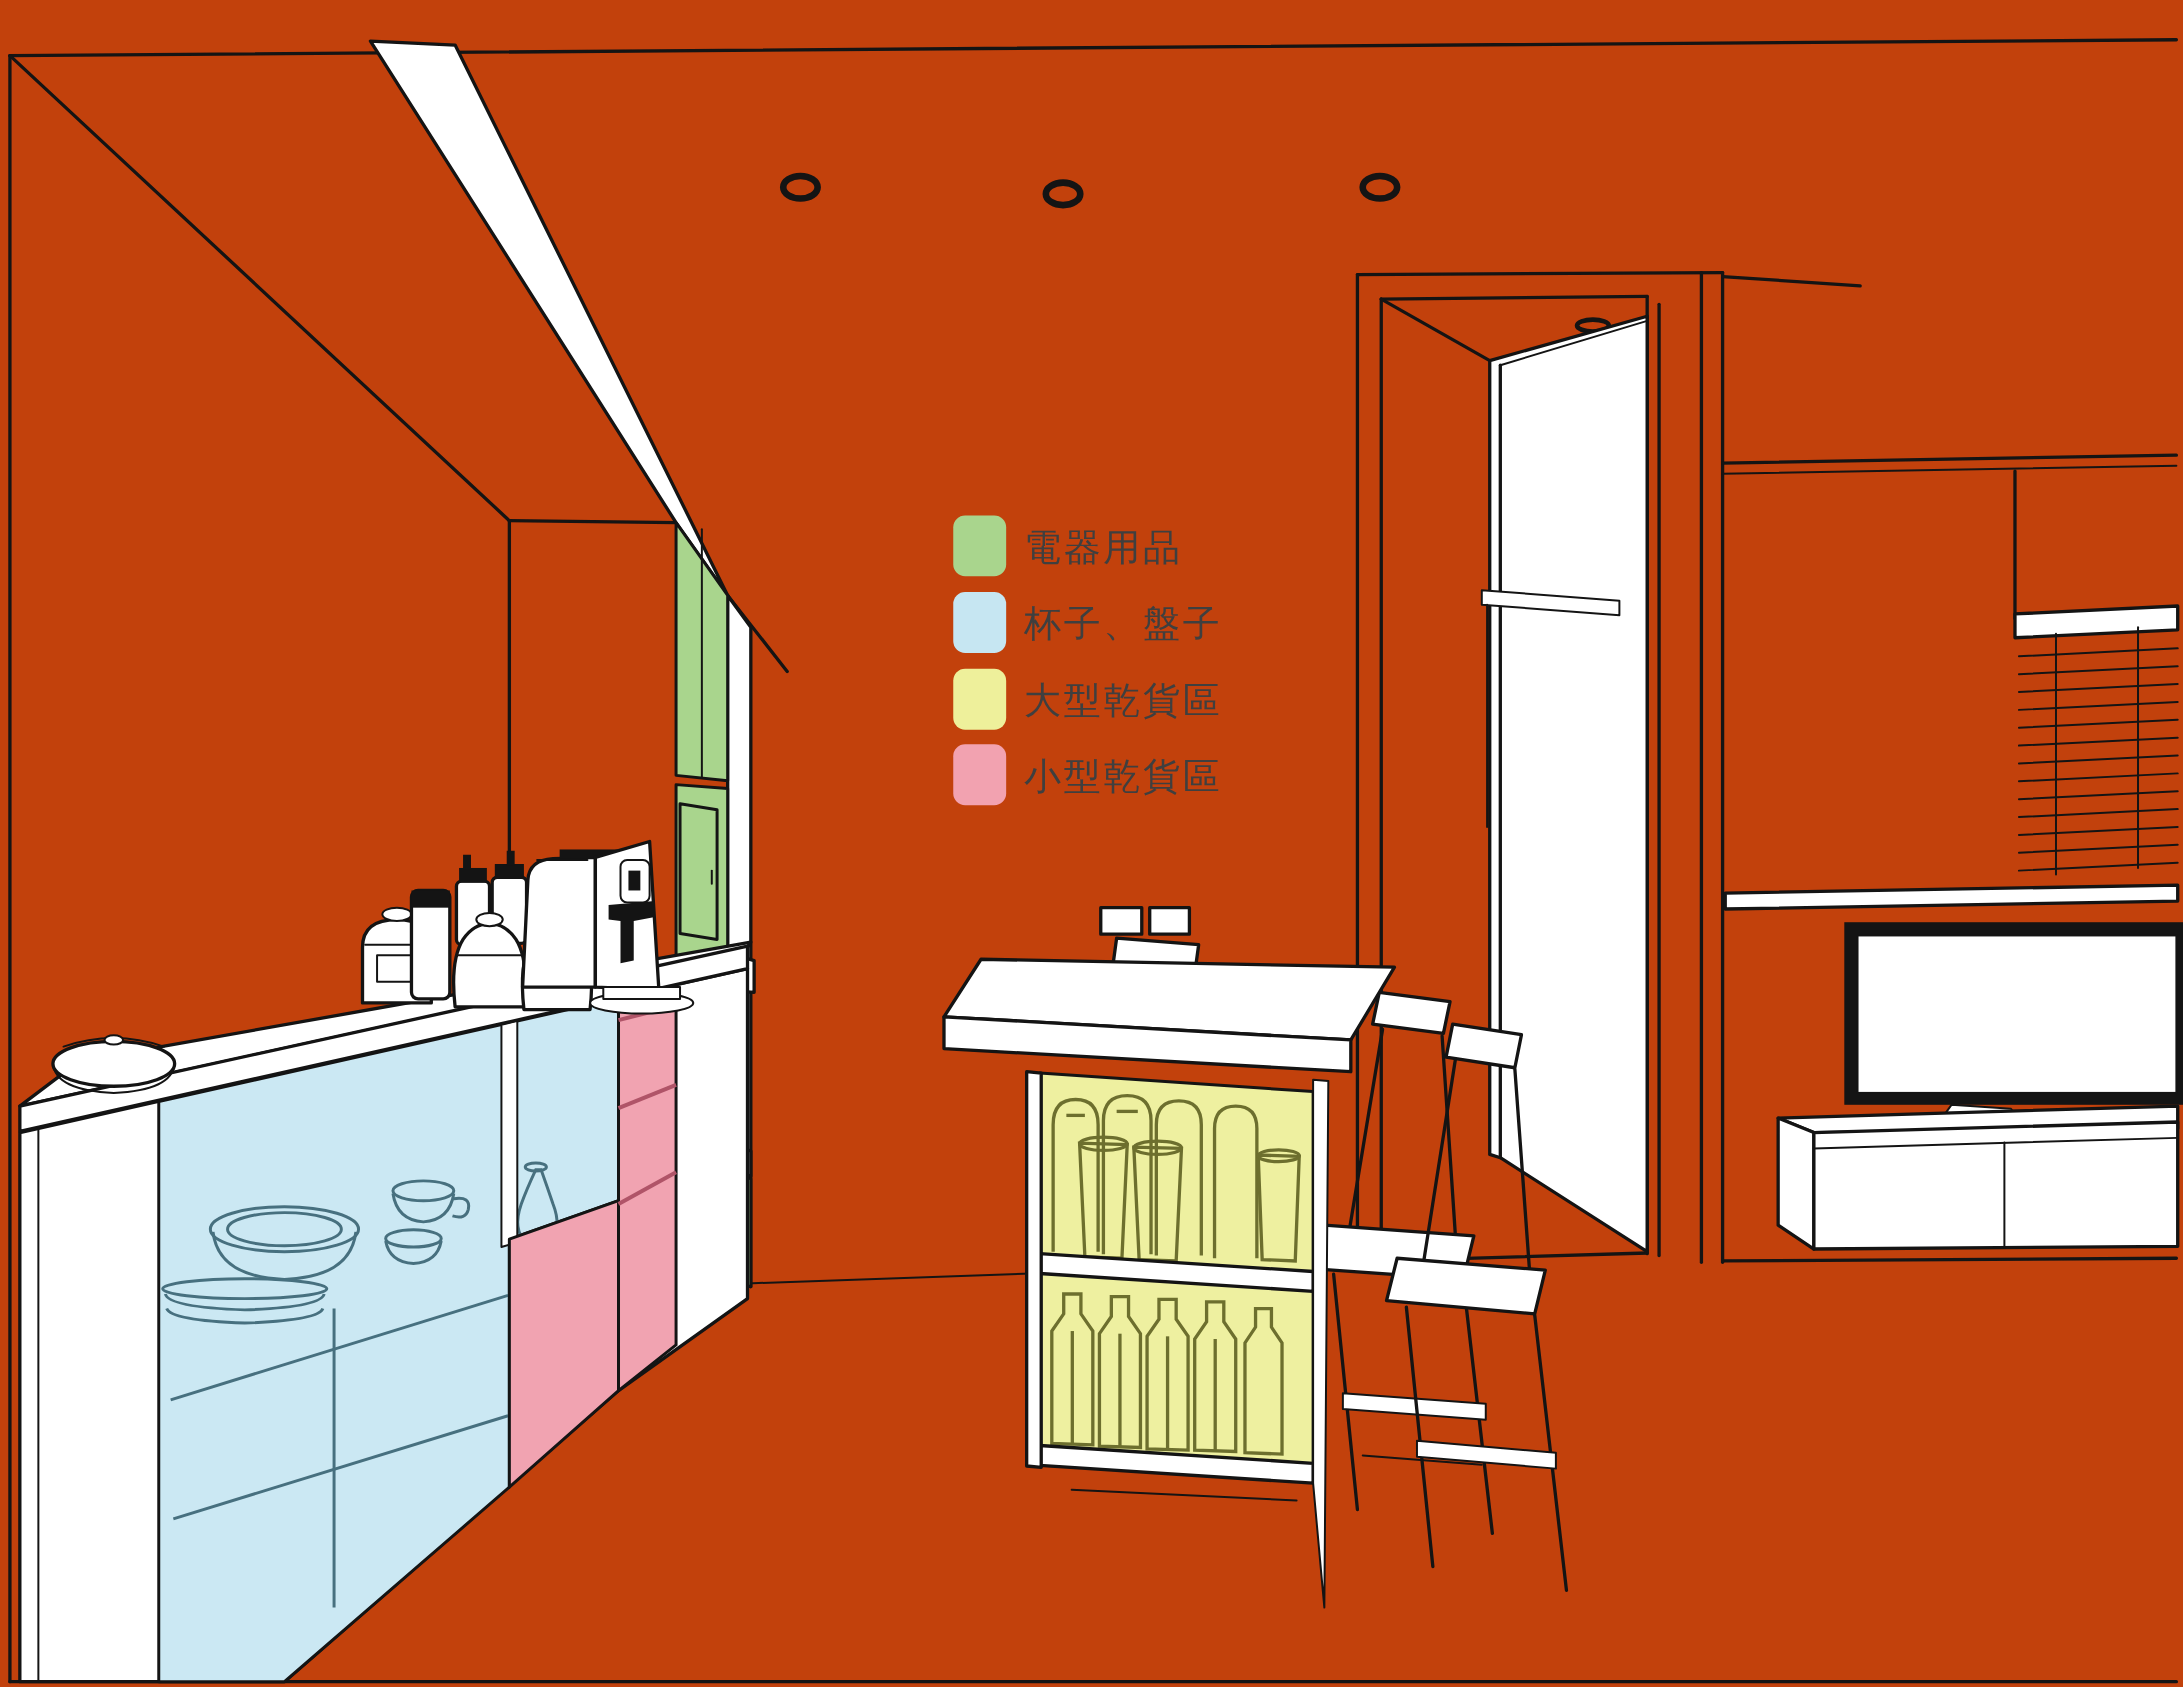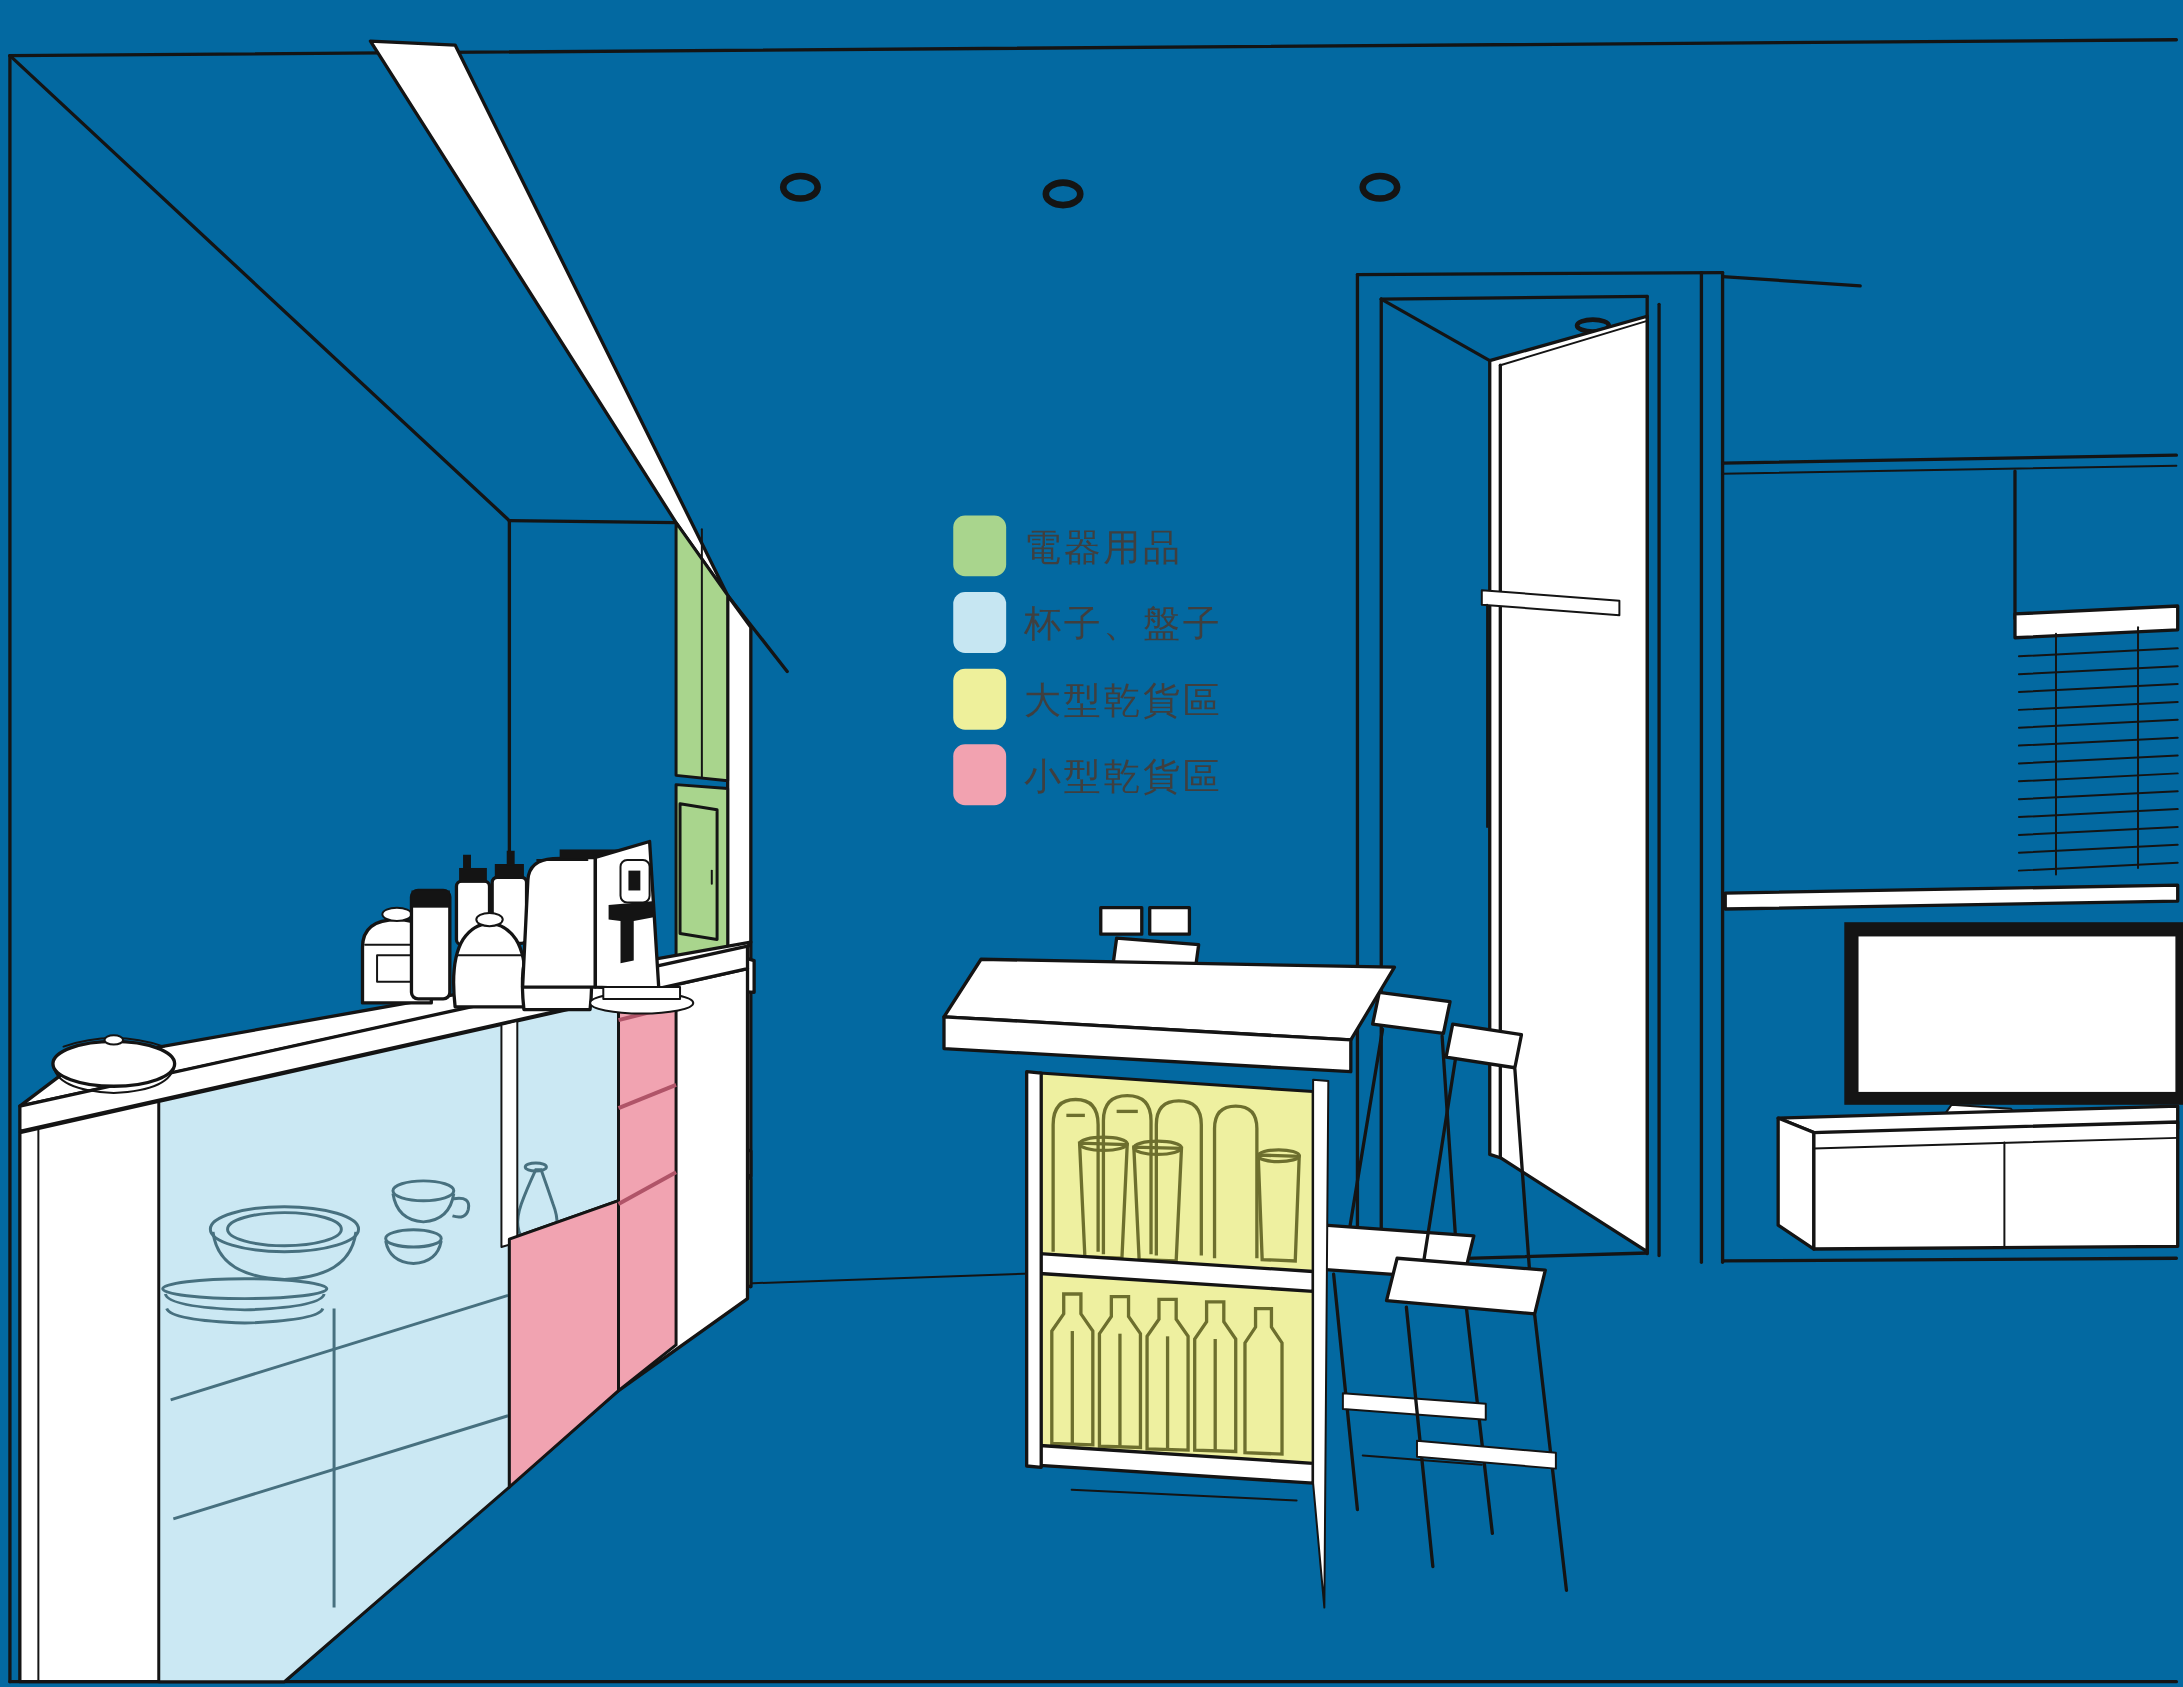--- a/index.html
+++ b/index.html
@@ -1,16 +1,16 @@
 <!DOCTYPE html>
 <html style="font-size:10.6px"><head>
 <meta charset="utf-8">
 <style>
   html,body{margin:0;padding:0;background:#ffffff;}
-  #stage{position:relative;width:2183px;height:1687px;background:#0369a1;overflow:hidden;
+  #stage{position:relative;width:2183px;height:1687px;background:#c2410c;overflow:hidden;
          font-family:"Liberation Sans", sans-serif;}
   svg{display:block;}
   .ln  {fill:none;stroke:#141414;stroke-width:5;stroke-linecap:round;stroke-linejoin:round;}
   .ln3 {fill:none;stroke:#141414;stroke-width:3;stroke-linecap:round;stroke-linejoin:round;}
   .wh  {fill:#ffffff;stroke:#141414;stroke-width:5;stroke-linejoin:round;}
   .wh3 {fill:#ffffff;stroke:#141414;stroke-width:3;stroke-linejoin:round;}
   .panel{stroke:#141414;stroke-width:4.5;stroke-linejoin:round;}
   .blk {fill:#141414;stroke:none;}
   .legend-label{font-size:56px;letter-spacing:4px;}
 </style>

